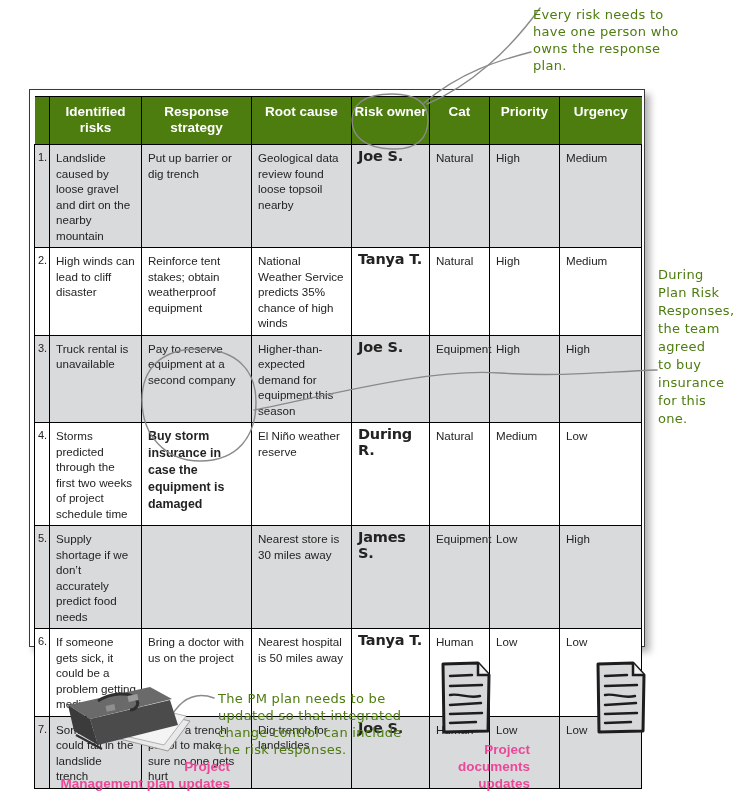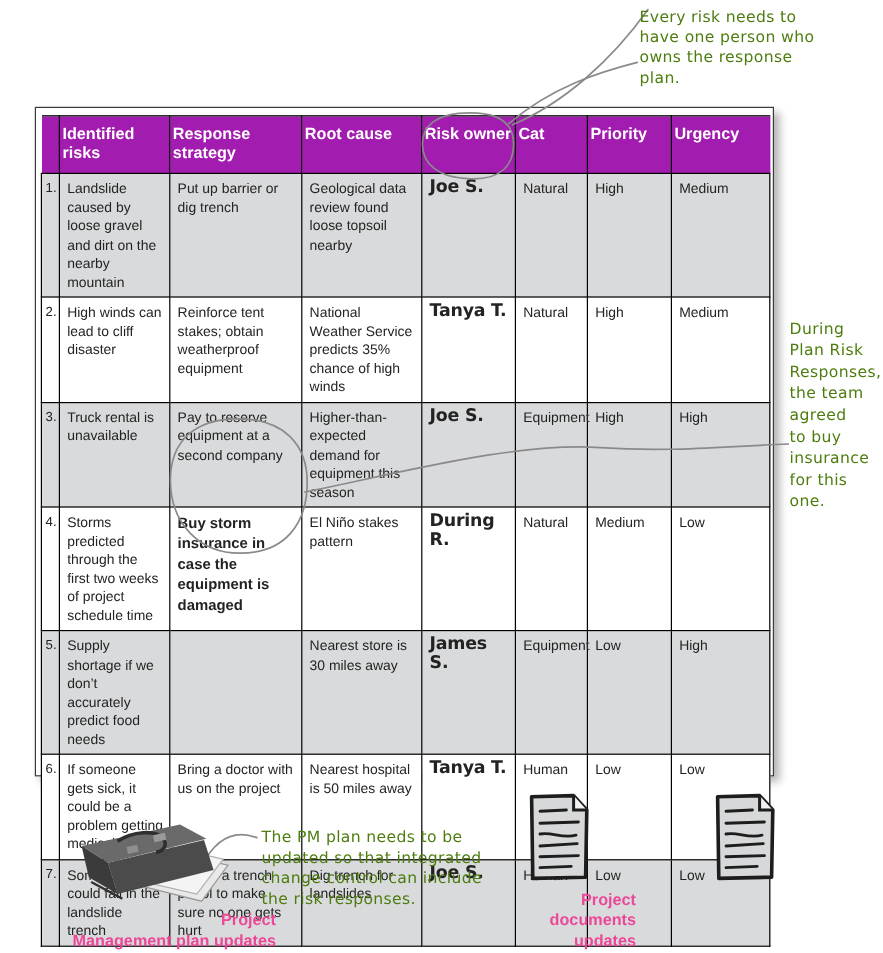--- a/index.html
+++ b/index.html
@@ -34,23 +34,23 @@
   }
   table.risk {
     position:absolute; left:4px; top:6px;
     width: 607px;
     border-collapse: collapse;
     table-layout: fixed;
   }
   table.risk td, table.risk th { border: 1px solid #000; vertical-align: top; }
 
   thead th {
-    background: #a21caf; color:#fff;
+    background: #4d7c0f; color:#fff;
     font-size: 13.5px; font-weight: bold;
-    text-align: left; line-height: 16px;
+    text-align: center; line-height: 16px;
     padding: 7px 2px 8px;
     height: 46px;
     border-color: #000;
     border-left: 2px solid #fff;
     border-right: 2px solid #fff;
   }
   thead th.numhead { border-left:none; width:15px; padding:0; }
   thead th:last-child { border-right:none; }
 
   tbody td {
@@ -149,21 +149,21 @@
           <td>Higher-than-expected demand for equipment this season</td>
           <td class="owner">Joe S.</td>
           <td>Equipment</td>
           <td>High</td>
           <td>High</td>
         </tr>
         <tr>
           <td class="num">4.</td>
           <td>Storms predicted through the first two weeks of project schedule time</td>
           <td class="bold-resp">Buy storm insurance in case the equipment is damaged</td>
-          <td>El Niño stakes pattern</td>
+          <td>El Niño weather reserve</td>
           <td class="owner">During R.</td>
           <td>Natural</td>
           <td>Medium</td>
           <td>Low</td>
         </tr>
         <tr class="shaded">
           <td class="num">5.</td>
           <td>Supply shortage if we don’t accurately predict food needs</td>
           <td></td>
           <td>Nearest store is 30 miles away</td>

